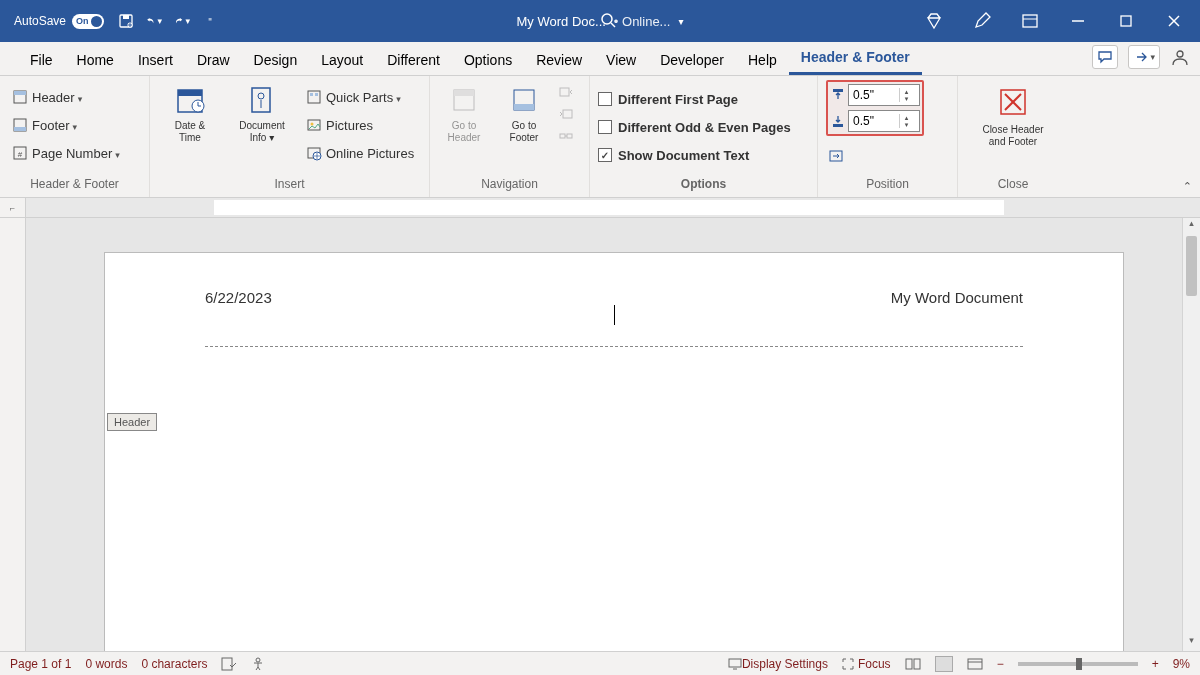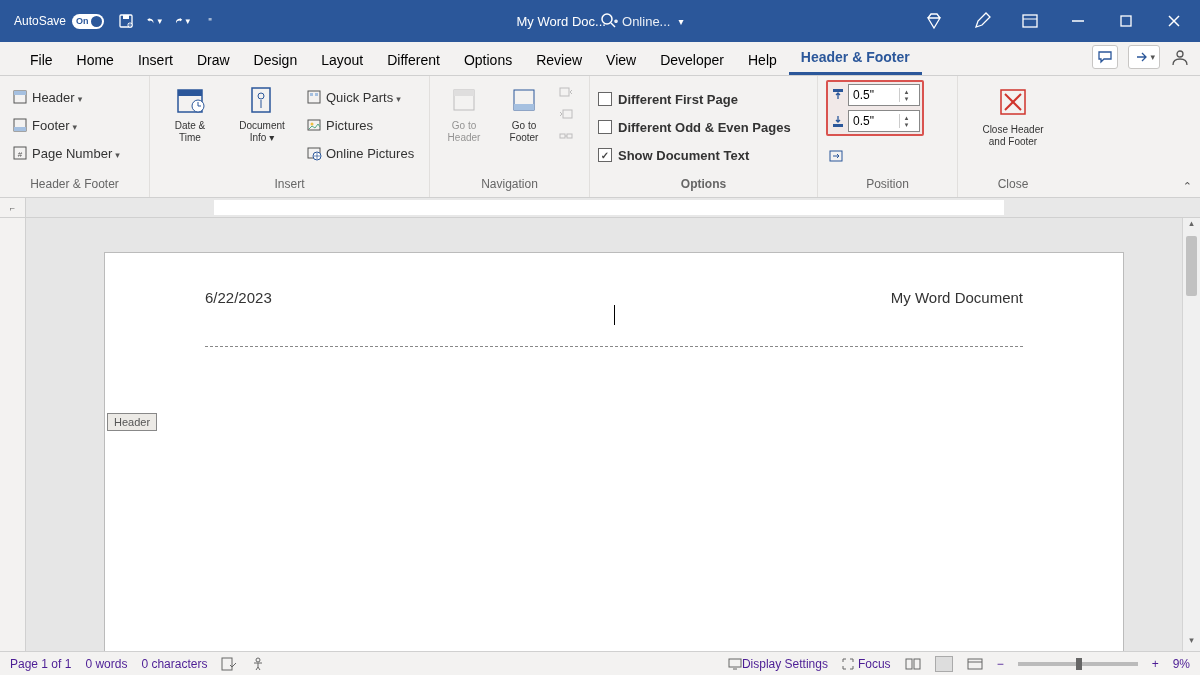--- a/index.html
+++ b/index.html
@@ -59,21 +59,21 @@
 .header-area { position:relative; padding: 36px 100px 0; height: 150px;}
 .header-content { display:flex; justify-content:space-between; font-size:15px; font-family: Calibri, Arial, sans-serif;}
 .cursor { width:1px; height:20px; background:#000; position:absolute; left:50%; top:52px;}
 .header-divider { border-top: 1.5px dashed #888; margin-top: 40px; }
 .header-tag { position:absolute; left:2px; top:160px; border:1px solid #888; background:#eceae6; font-size:11px; padding:2px 6px; color:#555;}
 .vscroll { position:absolute; right:0; top:218px; bottom:24px; width:18px; background:#f0f0f0; border-left:1px solid #d4d4d4;}
 .vscroll .thumb { position:absolute; left:3px; right:3px; top:18px; height:60px; background:#c1c1c1; border-radius:2px;}
 .vscroll .arr { position:absolute; left:0; right:0; height:16px; text-align:center; font-size:9px; color:#666;}
 
 
-.statusbar { position:absolute; left:0; right:0; bottom:0; height:24px; background:#f3f2f1; border-top:1px solid #d0d0d0; display:flex; align-items:center; font-size:12px; color:#4c1d95; padding: 0 10px; gap: 14px;}
+.statusbar { position:absolute; left:0; right:0; bottom:0; height:24px; background:#f3f2f1; border-top:1px solid #d0d0d0; display:flex; align-items:center; font-size:12px; color:#7f1d1d; padding: 0 10px; gap: 14px;}
 .statusbar .sb-right { margin-left:auto; display:flex; align-items:center; gap:14px;}
 .zoom-slider { width:120px; height:4px; background:#bbb; position:relative;}
 .zoom-slider .zthumb { width:6px; height:12px; background:#666; position:absolute; top:-4px; left:58px;}
 .viewbtn { width:18px; height:16px; border:1px solid #aaa; display:inline-block;}
 .viewbtn.active { background:#ddd;}
 
 .disabled { opacity: .5; }
 .ico16 { width:16px; height:16px; }
 .ico32 { width:32px; height:32px; }
 </style>

